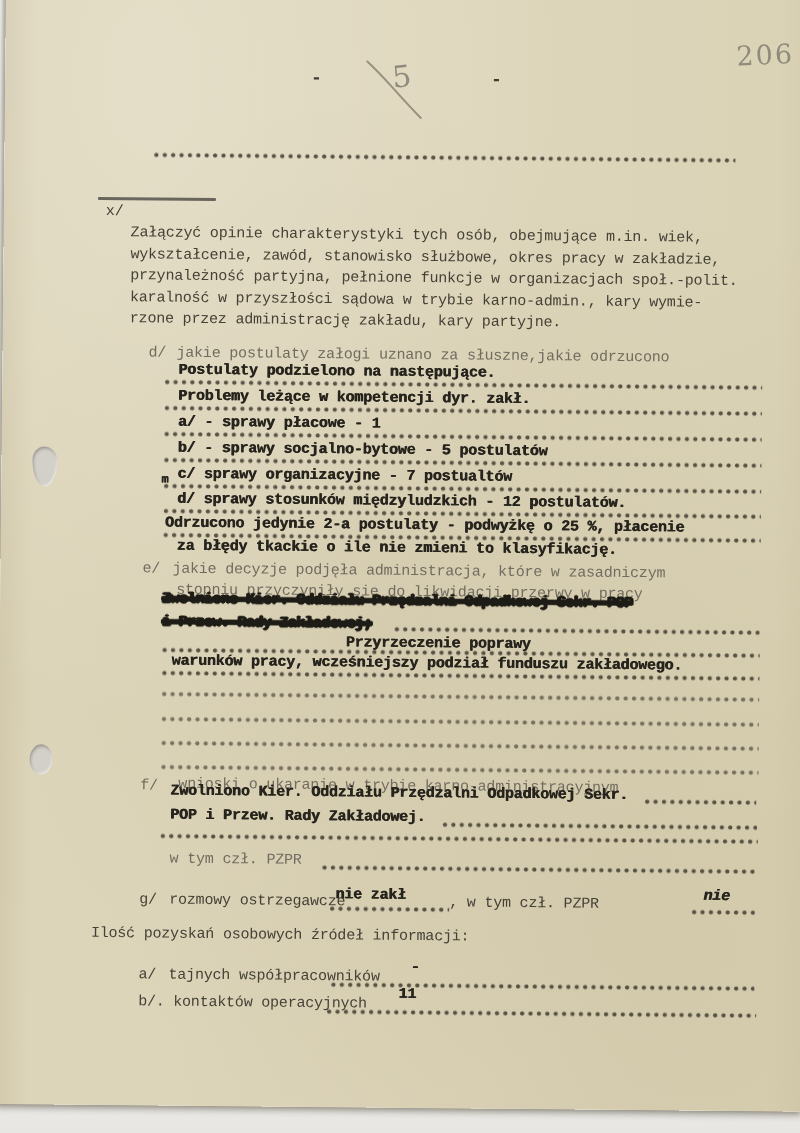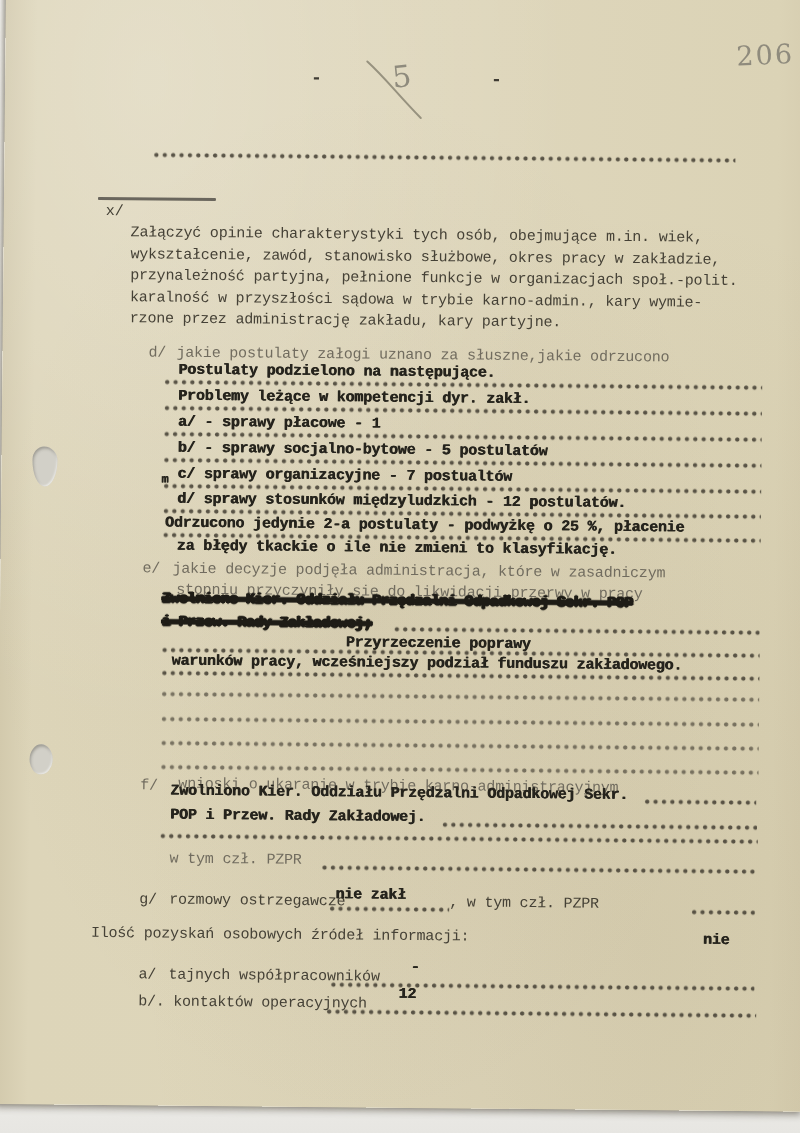--- a/index.html
+++ b/index.html
@@ -129,32 +129,32 @@
     <div class="dots" style="left:168px;top:831px;width:598px;"></div>
 
     <span class="t faint" style="left:178px;top:850px;">w tym czł. PZPR</span>
     <div class="dots" style="left:330px;top:861px;width:435px;"></div>
 
     <span class="t ink" style="left:148px;top:891px;">g/</span>
     <span class="t ink" style="left:178px;top:891px;">rozmowy ostrzegawcze</span>
     <span class="t bold" style="left:344px;top:884px;">nie zakł</span>
     <div class="dots" style="left:338px;top:902px;width:120px;"></div>
     <span class="t ink" style="left:458px;top:891px;">, w tym czł. PZPR</span>
-    <span class="t bold" style="left:712px;top:926px;">nie</span>
+    <span class="t bold" style="left:712px;top:882px;font-style:italic;">nie</span>
     <div class="dots" style="left:700px;top:902px;width:64px;"></div>
 
     <div class="t ink" style="left:100px;top:925px;">Ilość pozyskań osobowych źródeł informacji:</div>
 
     <span class="t ink" style="left:148px;top:966px;">a/</span>
     <span class="t ink" style="left:178px;top:966px;">tajnych współpracowników</span>
     <span class="t bold" style="left:420px;top:956px;">-</span>
     <div class="dots" style="left:340px;top:978px;width:424px;"></div>
 
     <span class="t ink" style="left:148px;top:993px;">b/.</span>
     <span class="t ink" style="left:183px;top:993px;">kontaktów operacyjnych</span>
-    <span class="t bold" style="left:408px;top:983px;">12</span>
+    <span class="t bold" style="left:408px;top:983px;">11</span>
     <div class="dots" style="left:336px;top:1005px;width:430px;"></div>
 
     <div class="hole hole1"></div>
     <div class="hole hole2"></div>
 
   </div>
 </div>
 
 </body></html>

